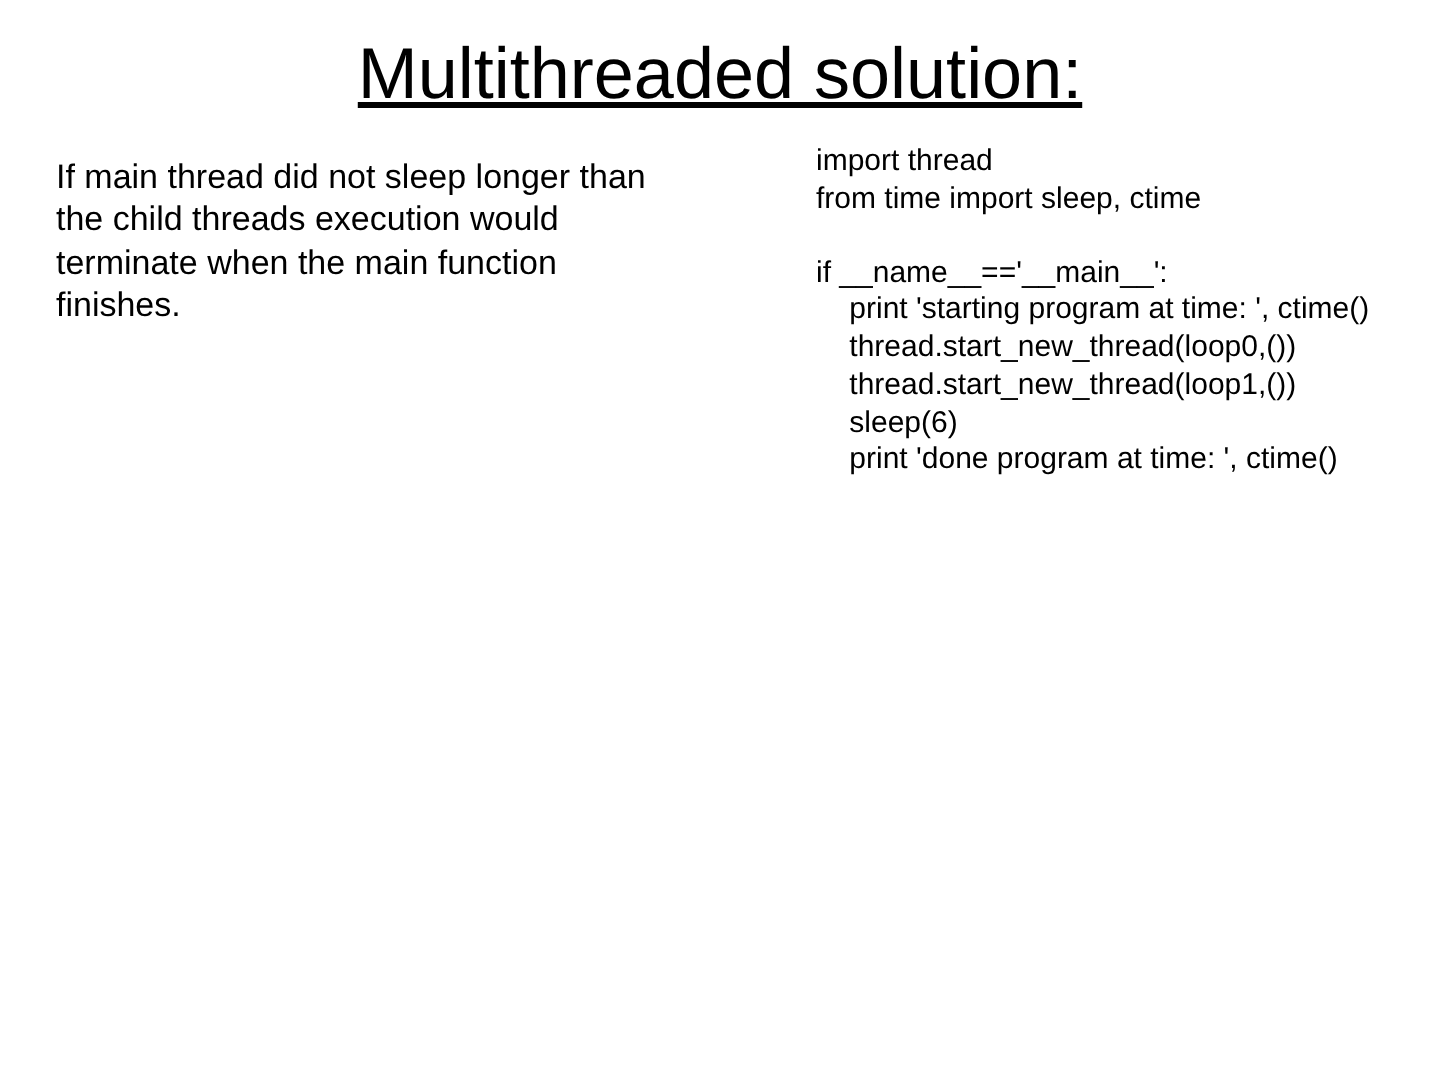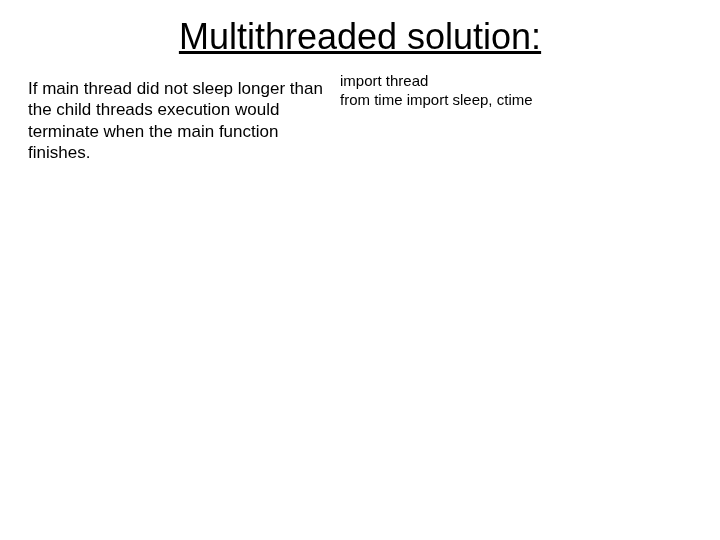--- a/index.html
+++ b/index.html
@@ -19,46 +19,53 @@
     .title {
       font-size: 36px;
       font-weight: 400;
       text-align: center;
       text-decoration: underline;
       margin-bottom: 14px;
       margin-top: 4px;
     }
     .content {
       display: flex;
-      gap: 12px;
+      gap: 40px;
     }
     .left-col {
       flex: 0 0 300px;
       font-size: 17px;
       line-height: 1.25;
       padding-top: 6px;
     }
     .right-col {
       flex: 1;
       font-size: 15px;
       line-height: 1.25;
       font-family: Arial, Helvetica, sans-serif;
+      margin-left: 40px;
     }
     .code-block {
       white-space: pre;
     }
     .code-section {
       margin-bottom: 18px;
     }
   </style>
 </head>
 <body>
 
 <div class="slide">
   <h1 class="title">Multithreaded solution:</h1>
   <div class="content">
     <div class="left-col">If main thread did not sleep longer than the child threads execution would terminate when the main function finishes.</div>
     <div class="right-col">
       <div class="code-block code-section">import thread
 from time import sleep, ctime</div>
+      <div class="code-block">if __name__=='__main__':
+    print 'starting program at time: ', ctime()
+    thread.start_new_thread(loop0,())
+    thread.start_new_thread(loop1,())
+    sleep(6)
+    print 'done program at time: ', ctime()</div>
     </div>
   </div>
 </div>
 
 </body></html>

